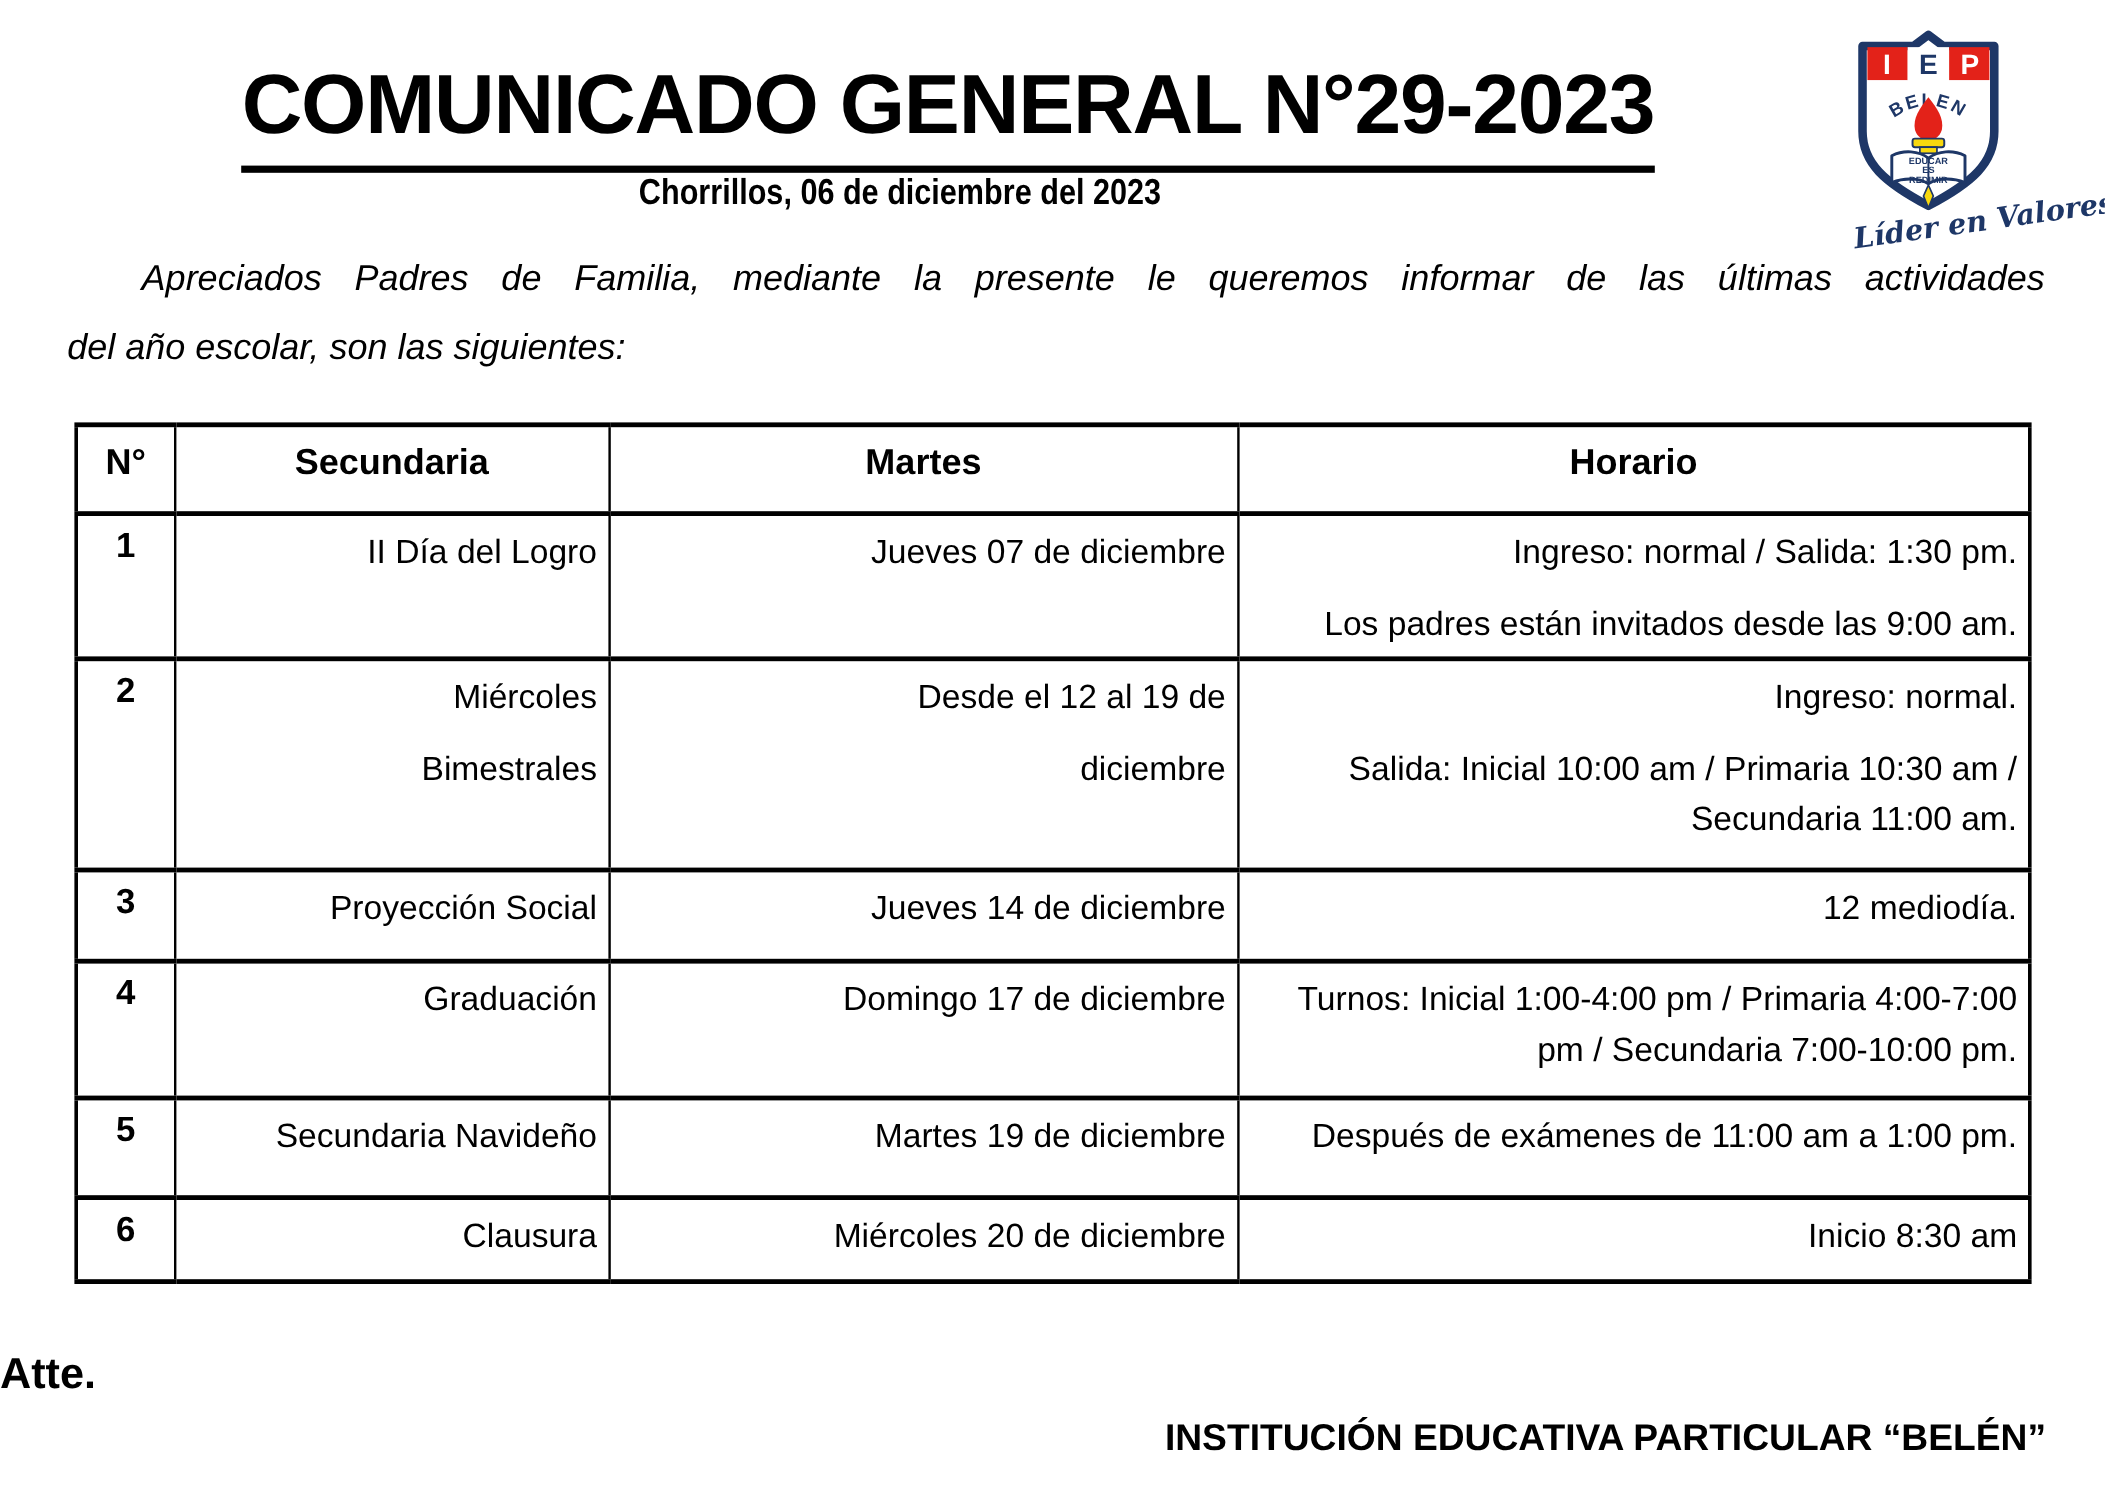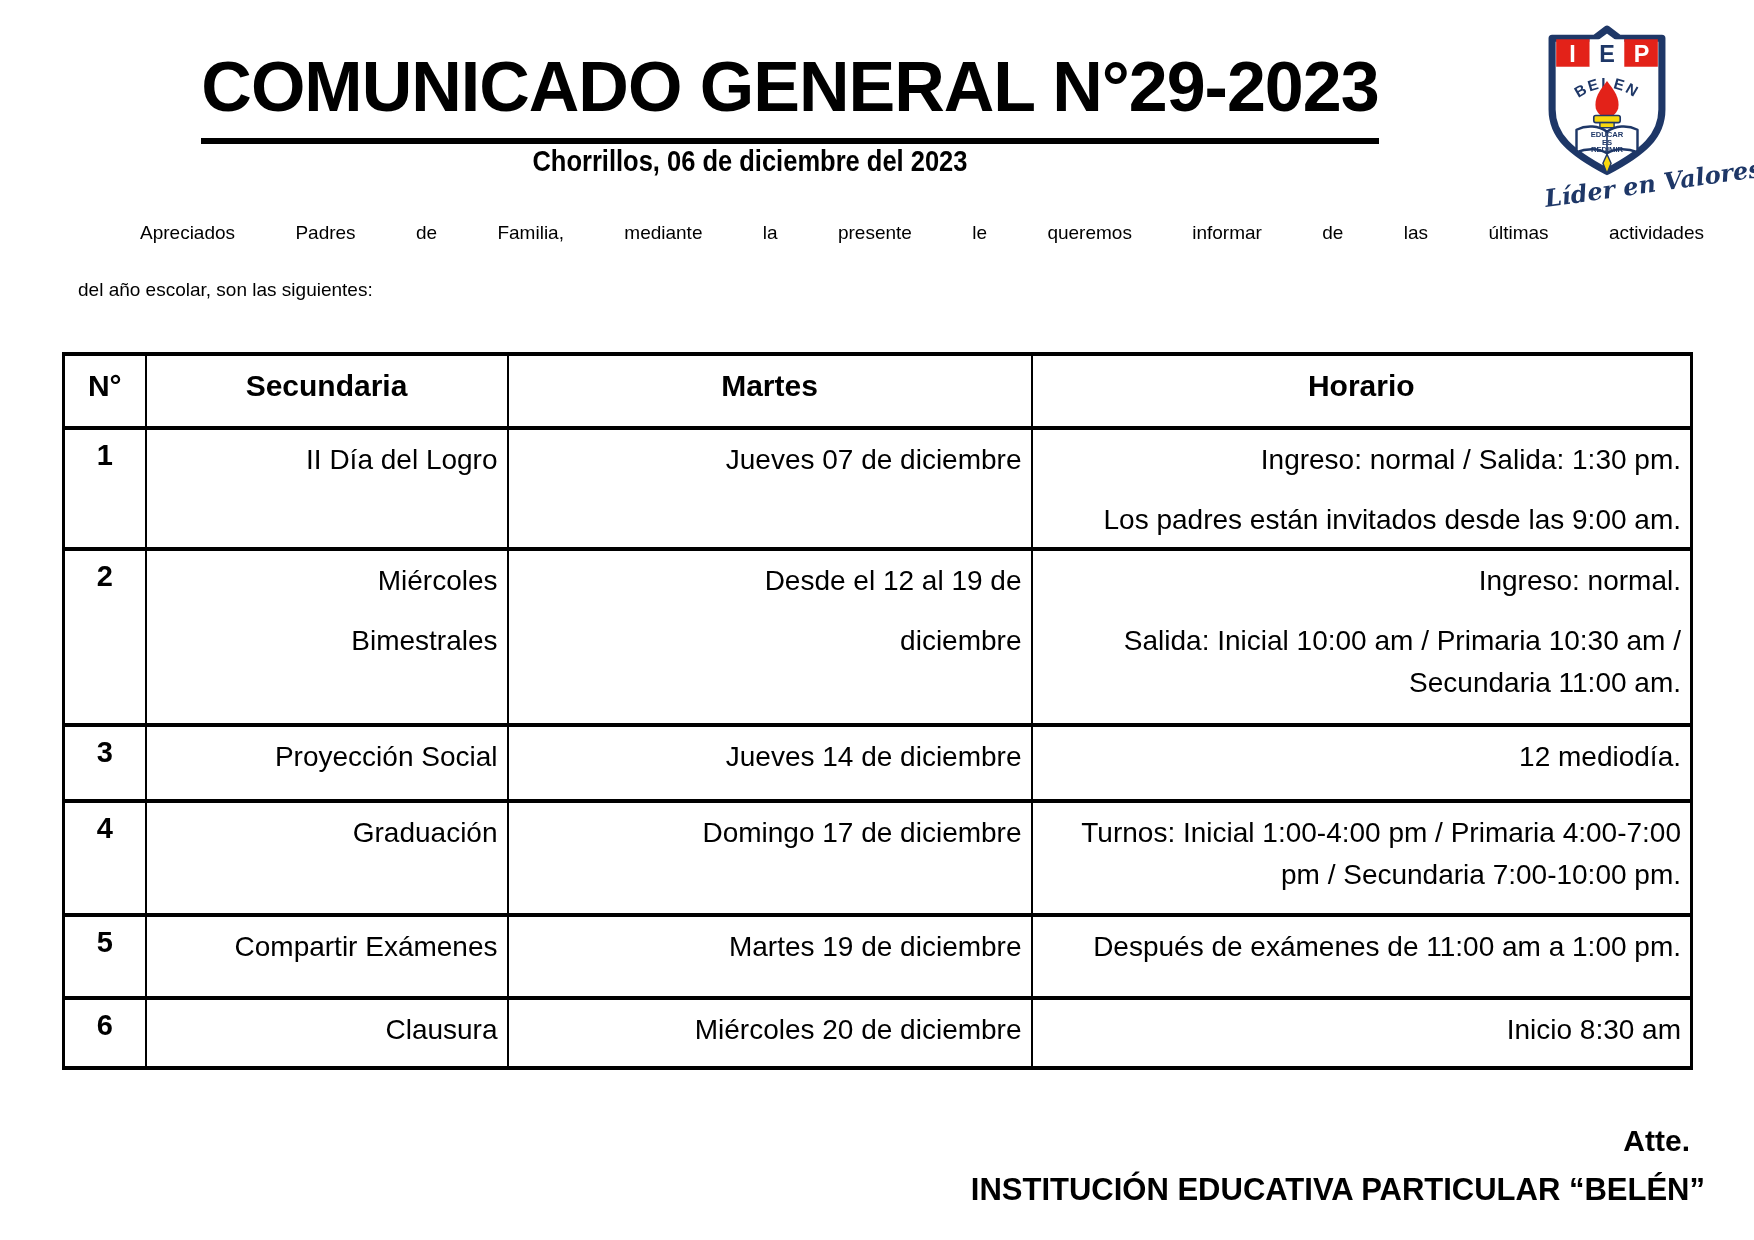--- a/index.html
+++ b/index.html
@@ -35,21 +35,21 @@
   .logo-tagline {
     transform: rotate(-8deg);
     font-family: "DejaVu Serif", serif;
     font-style: italic; font-weight: bold;
     font-size: 24px; color: #1e3767;
     white-space: nowrap;
     margin-top: -6px; margin-left: 2px;
   }
 
   
-  .intro { margin: 26px 50px 0 78px; font-size: 19px; line-height: 57px; }
+  .intro { margin: 26px 50px 0 56px; font-size: 30px; line-height: 57px; font-style: italic; }
   .intro p { margin: 0; }
   .intro-line1 { text-align: justify; text-align-last: justify; text-indent: 62px; }
 
   
   table.schedule {
     border-collapse: collapse;
     table-layout: fixed;
     width: 1628px;
     margin: 34px 0 0 62px;
     border: 3px solid #000;
@@ -66,21 +66,21 @@
   .schedule td p:last-child { margin-bottom: 0; }
   tr.hdr  { height: 74px; }
   tr.r0 { height: 118px; }
   tr.r1 { height: 176px; }
   tr.r2 { height: 76px; }
   tr.r3 { height: 114px; }
   tr.r4 { height: 83px; }
   tr.r5 { height: 70px; }
 
   
-  .closing  { margin: 54px 64px 0 0; text-align: right; font-weight: bold; font-size: 30px; }
+  .closing  { margin: 54px 64px 0 0; text-align: left; font-weight: bold; font-size: 36px; }
   .signature { margin: 14px 49px 0 0; text-align: right; font-weight: bold; font-size: 31px; }
 </style>
 </head>
 <body>
 
 <div class="page">
 
   <div class="logo">
     <svg viewBox="0 0 120 152" xmlns="http://www.w3.org/2000/svg">
       <path d="M6,16 L48,16 L60,7 L72,16 L114,16 L114,86 C114,112 96,128 60,147 C24,128 6,112 6,86 Z" fill="#ffffff" stroke="#1e3767" stroke-width="7" stroke-linejoin="round"></path>
@@ -183,21 +183,21 @@
         <td>
             <p>Domingo 17 de diciembre</p>
           </td>
         <td>
             <p>Turnos: Inicial 1:00-4:00 pm / Primaria 4:00-7:00 pm / Secundaria 7:00-10:00 pm.</p>
           </td>
       </tr>
       <tr class="r4">
         <td class="num">5</td>
         <td>
-            <p>Compartir Exámenes</p>
+            <p>Secundaria Navideño</p>
           </td>
         <td>
             <p>Martes 19 de diciembre</p>
           </td>
         <td>
             <p>Después de exámenes de 11:00 am a 1:00 pm.</p>
           </td>
       </tr>
       <tr class="r5">
         <td class="num">6</td>

